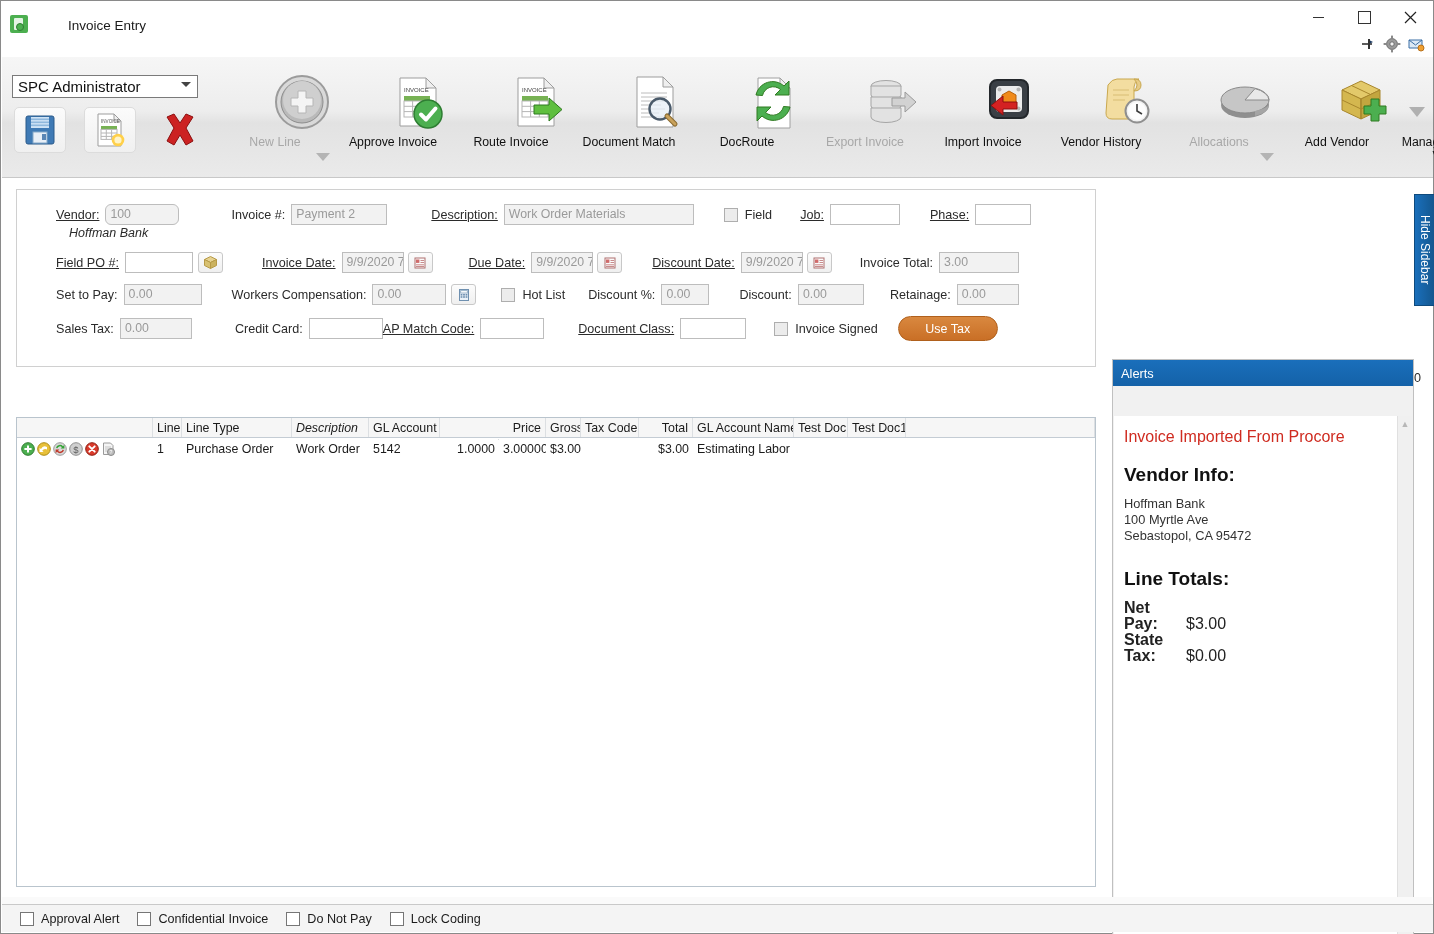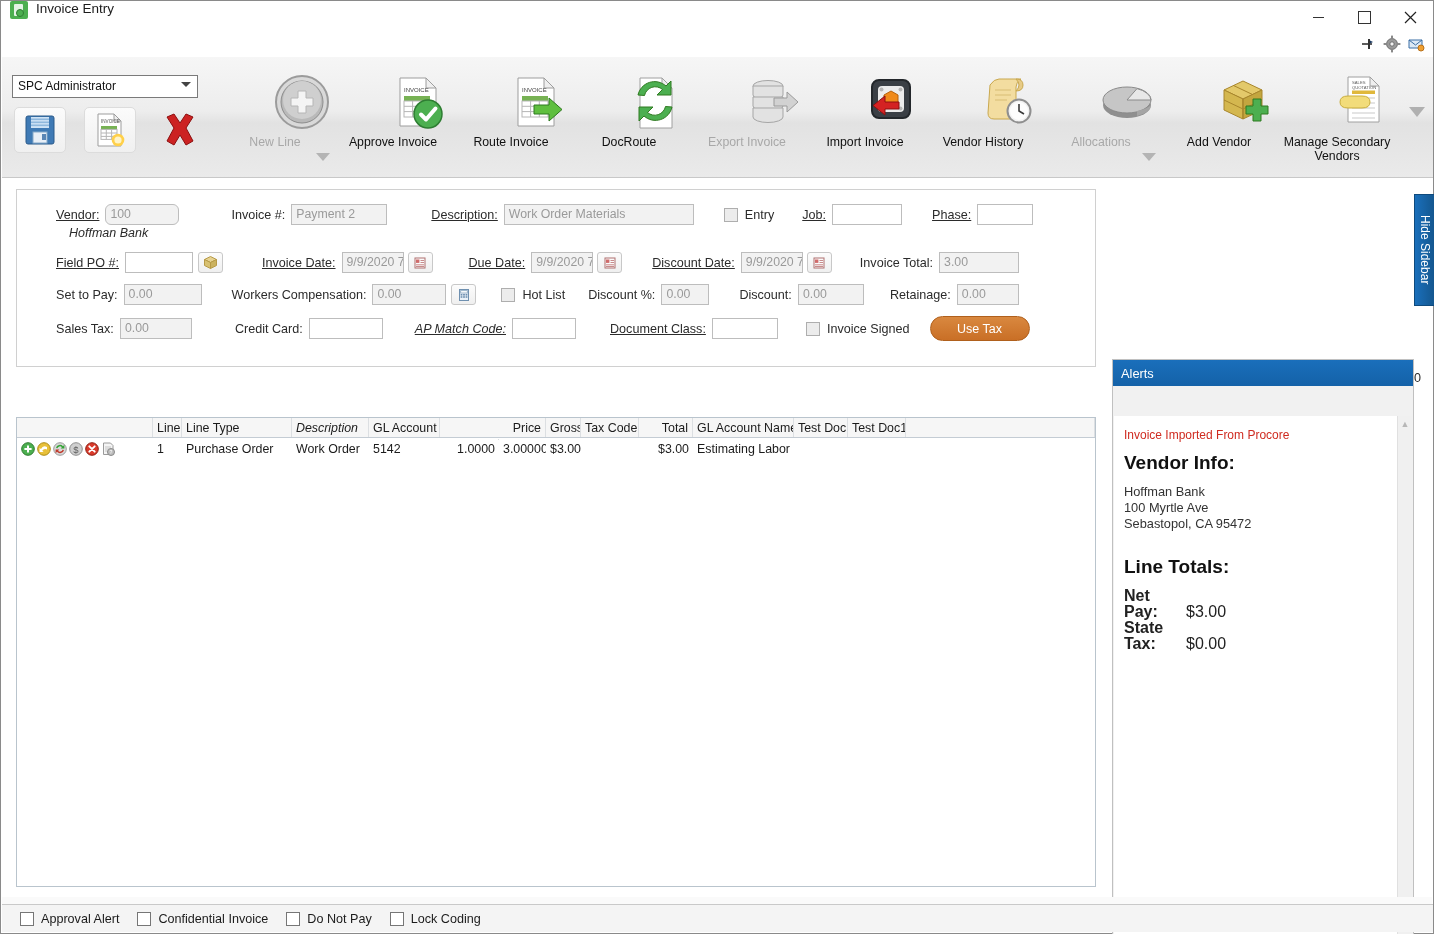--- a/index.html
+++ b/index.html
@@ -15,21 +15,21 @@
     position: relative;
     width: 1434px; height: 934px;
     background: #ffffff;
     border: 1px solid #8a8a8a;
   }
 
   
   .titlebar {
     position: absolute; left: 0; top: 0; width: 1432px; height: 32px;
     background: #ffffff;
-    display: flex; align-items: flex-start;
+    display: flex; align-items: flex-end; gap: 32px;
   }
   .title-icon {
     width: 18px; height: 18px; margin-left: 9px; margin-right: 8px;
     background: #4caf50; border-radius: 2px; position: relative;
     display: inline-block;
   }
   .title-icon:before {
     content: ""; position: absolute; left: 4px; top: 3px;
     width: 9px; height: 12px; background: #fff; opacity: .85;
     border-radius: 1px;
@@ -56,21 +56,21 @@
   .mini-icon { width: 18px; height: 18px; display:block; }
 
   
   .ribbon {
     position: absolute; left: 1px; top: 56px; width: 1431px; height: 121px;
     background: linear-gradient(to bottom, #f6f6f6 0%, #ededed 45%, #e2e2e2 55%, #eaeaea 100%);
     border-bottom: 1px solid #c8c8c8;
   }
   .userselect {
     position: absolute; left: 10px; top: 18px; width: 186px; height: 23px;
-    border: 1px solid #7a7a7a; background: #fff; font-size: 12px; color: #111;
+    border: 1px solid #7a7a7a; background: #fff; font-size: 15px; color: #111;
     padding-left: 5px; line-height: 21px;
   }
   .userselect .chev {
     position: absolute; right: 6px; top: 6px; width: 0; height: 0;
     border-left: 5px solid transparent; border-right: 5px solid transparent;
     border-top: 5px solid #444;
   }
   .quickbtns { position: absolute; left: 12px; top: 50px; display: flex; gap: 18px; }
   .qbtn {
     width: 52px; height: 46px; display: flex; align-items: center; justify-content: center;
@@ -171,21 +171,21 @@
   .sb-band {
     height: 26px; display: flex; align-items: center; padding-left: 8px;
     color: #fff; font-size: 12.8px;
   }
   .sb-band.a { background: linear-gradient(to bottom,#1a6fbb,#1462a8); }
   .sb-band.b { background: linear-gradient(to bottom,#2a80c8,#1c6cb3); }
   .sb-body {
     position: absolute; left: 1px; top: 56px; width: 285px; bottom: 88px;
     background: #fff; padding: 12px 10px 0 10px; overflow: hidden;
   }
-  .sb-alert { color: #cf2b20; font-size: 12px; margin-bottom: 10px; }
+  .sb-alert { color: #cf2b20; font-size: 16px; margin-bottom: 18px; }
   .sb-h { font-size: 19px; font-weight: bold; color: #111; margin: 0 0 10px 0; }
   .sb-h.second { margin-top: 24px; }
   .sb-line { font-size: 12.8px; color: #333; line-height: 16px; }
   .sb-tot { font-size: 16px; color: #222; line-height: 16px; }
   .sb-tot span.k { font-weight: bold; display:inline-block; width: 62px; }
   .sb-scroll {
     position: absolute; right: 1px; top: 56px; width: 15px; bottom: 88px;
     background: #f0f0f0; border-left: 1px solid #e0e0e0;
   }
   .sb-scroll .arw {
@@ -345,20 +345,35 @@
             <g stroke="#b6b6b6" fill="none">
               <rect x="14" y="28" width="26" height="16"></rect>
               <path d="M14 33.3 h26 M14 38.6 h26 M22.6 28 v16 M31.3 28 v16"></path>
             </g>
             <path d="M26 32 h15 v-7 l13 11.5 -13 11.5 v-7 h-15 z" fill="#5fbf3f" stroke="#2f7a20"></path>
           </svg>
         </div>
         <div class="rlabel">Route Invoice</div>
       </div>
 
+      <div class="ribbon-item">
+        <div class="glyph">
+          <svg width="58" height="58" viewBox="0 0 58 58">
+            <path d="M11 4 h26 l10 10 v40 h-36 z" fill="#fff" stroke="#9d9d9d"></path>
+            <path d="M37 4 v10 h10 z" fill="#efefef" stroke="#9d9d9d"></path>
+            <g stroke="#bcbcbc" stroke-width="1">
+              <path d="M15 20 h26 M15 24 h26 M15 28 h26 M15 32 h20 M15 36 h24 M15 40 h18 M15 44 h22"></path>
+            </g>
+            <circle cx="34" cy="36" r="10.5" fill="#e6eef6" fill-opacity=".75" stroke="#4a5a6a" stroke-width="2.4"></circle>
+            <path d="M41 43 l8 8" stroke="#8a6a30" stroke-width="5" stroke-linecap="round"></path>
+            <path d="M41 43 l8 8" stroke="#c9a25c" stroke-width="3" stroke-linecap="round"></path>
+          </svg>
+        </div>
+        <div class="rlabel">Document Match</div>
+      </div>
 
       <div class="ribbon-item">
         <div class="glyph">
           <svg width="58" height="58" viewBox="0 0 58 58">
             <path d="M14 5 h22 l10 10 v40 h-32 z" fill="#fff" stroke="#a0a0a0"></path>
             <path d="M36 5 v10 h10 z" fill="#efefef" stroke="#a0a0a0"></path>
             <path d="M12 22 a17 17 0 0 1 28 -9 l5 -5 v14 h-14 l5.5 -5.5 a11 11 0 0 0 -18 6 z" fill="#4caf50" stroke="#2f7a20"></path>
             <path d="M46 34 a17 17 0 0 1 -28 9 l-5 5 v-14 h14 l-5.5 5.5 a11 11 0 0 0 18 -6 z" fill="#4caf50" stroke="#2f7a20"></path>
           </svg>
         </div>
@@ -466,21 +481,21 @@
     <div class="formpanel">
 
       <div class="row" style="left:39px; top:14px;">
         <span class="fld-label u">Vendor:</span>
         <span class="inp" style="width:74px; margin-left:6px;border-radius:6px;">100</span>
         <span class="fld-label" style="margin-left:52px;">Invoice #:</span>
         <span class="inp" style="width:96px; margin-left:6px;">Payment 2</span>
         <span class="fld-label u" style="margin-left:44px;">Description:</span>
         <span class="inp" style="width:190px; margin-left:6px;">Work Order Materials</span>
         <span class="cbx" style="margin-left:30px;"></span>
-        <span class="fld-label" style="margin-left:7px;">Entry</span>
+        <span class="fld-label" style="margin-left:7px;">Field</span>
         <span class="fld-label u" style="margin-left:28px;">Job:</span>
         <span class="inp empty" style="width:70px; margin-left:6px;"></span>
         <span class="fld-label u" style="margin-left:30px;">Phase:</span>
         <span class="inp empty" style="width:56px; margin-left:6px;"></span>
       </div>
 
       <div class="sublabel" style="left:52px; top:36px;">Hoffman Bank</div>
 
       <div class="row" style="left:39px; top:62px;">
         <span class="fld-label u">Field PO #:</span>
@@ -556,21 +571,21 @@
         <span class="inp" style="width:66px; margin-left:6px;">0.00</span>
         <span class="fld-label" style="margin-left:26px;">Retainage:</span>
         <span class="inp" style="width:62px; margin-left:6px;">0.00</span>
       </div>
 
       <div class="row" style="left:39px; top:126px;">
         <span class="fld-label">Sales Tax:</span>
         <span class="inp" style="width:72px; margin-left:6px;">0.00</span>
         <span class="fld-label" style="margin-left:43px;">Credit Card:</span>
         <span class="inp empty" style="width:74px; margin-left:6px;"></span>
-        <span class="fld-label u" style="margin-left:32px;font-style:italic;">AP Match Code:</span>
+        <span class="fld-label u" style="">AP Match Code:</span>
         <span class="inp empty" style="width:64px; margin-left:6px;"></span>
         <span class="fld-label u" style="margin-left:34px;">Document Class:</span>
         <span class="inp empty" style="width:66px; margin-left:6px;"></span>
         <span class="cbx" style="margin-left:28px;"></span>
         <span class="fld-label" style="margin-left:7px;">Invoice Signed</span>
         <span class="usetax" style="margin-left:20px;">Use Tax</span>
       </div>
 
     </div>
 

